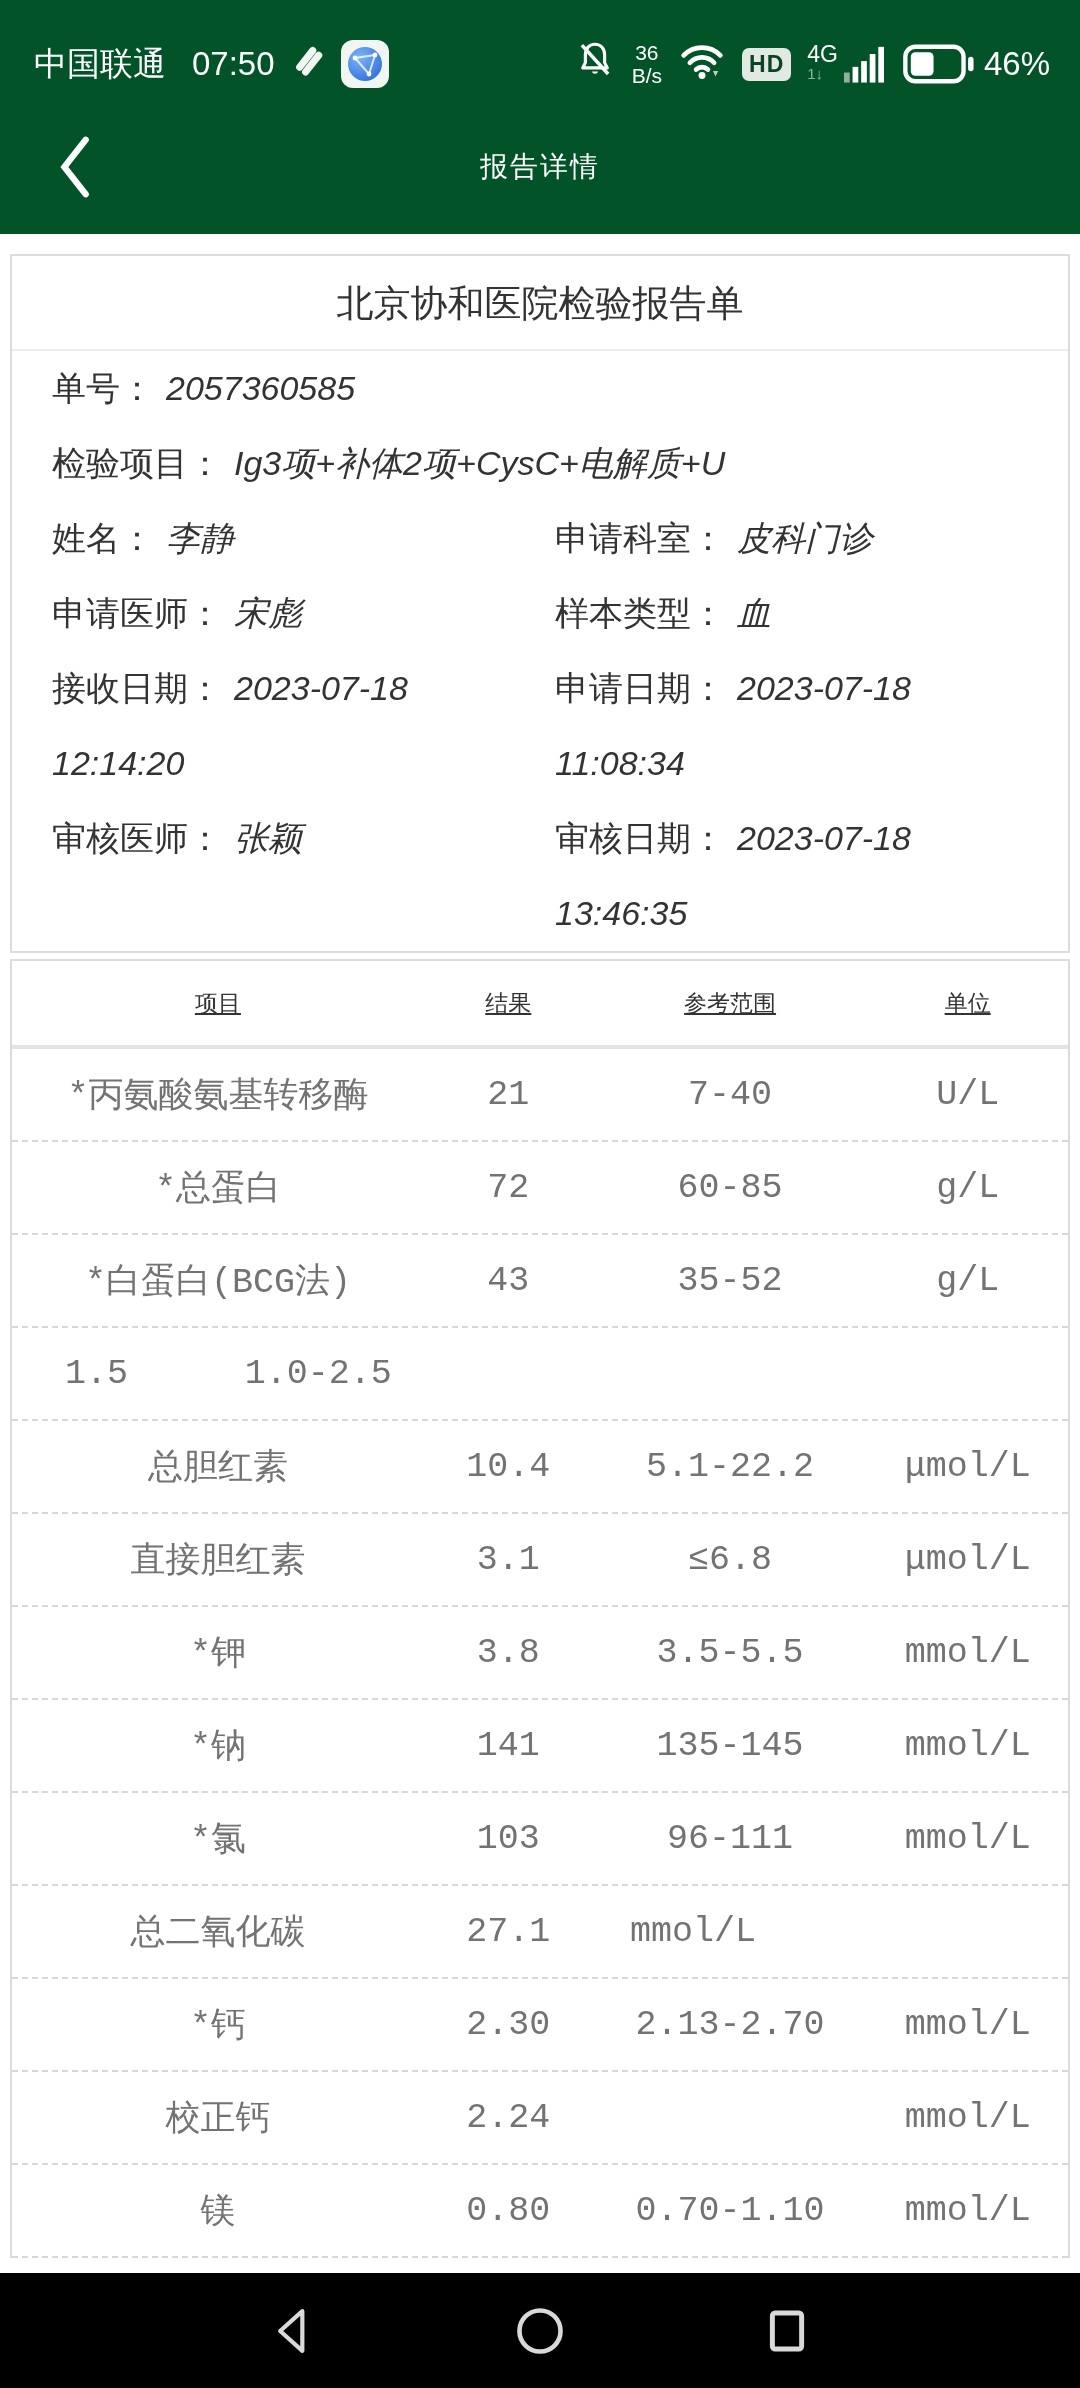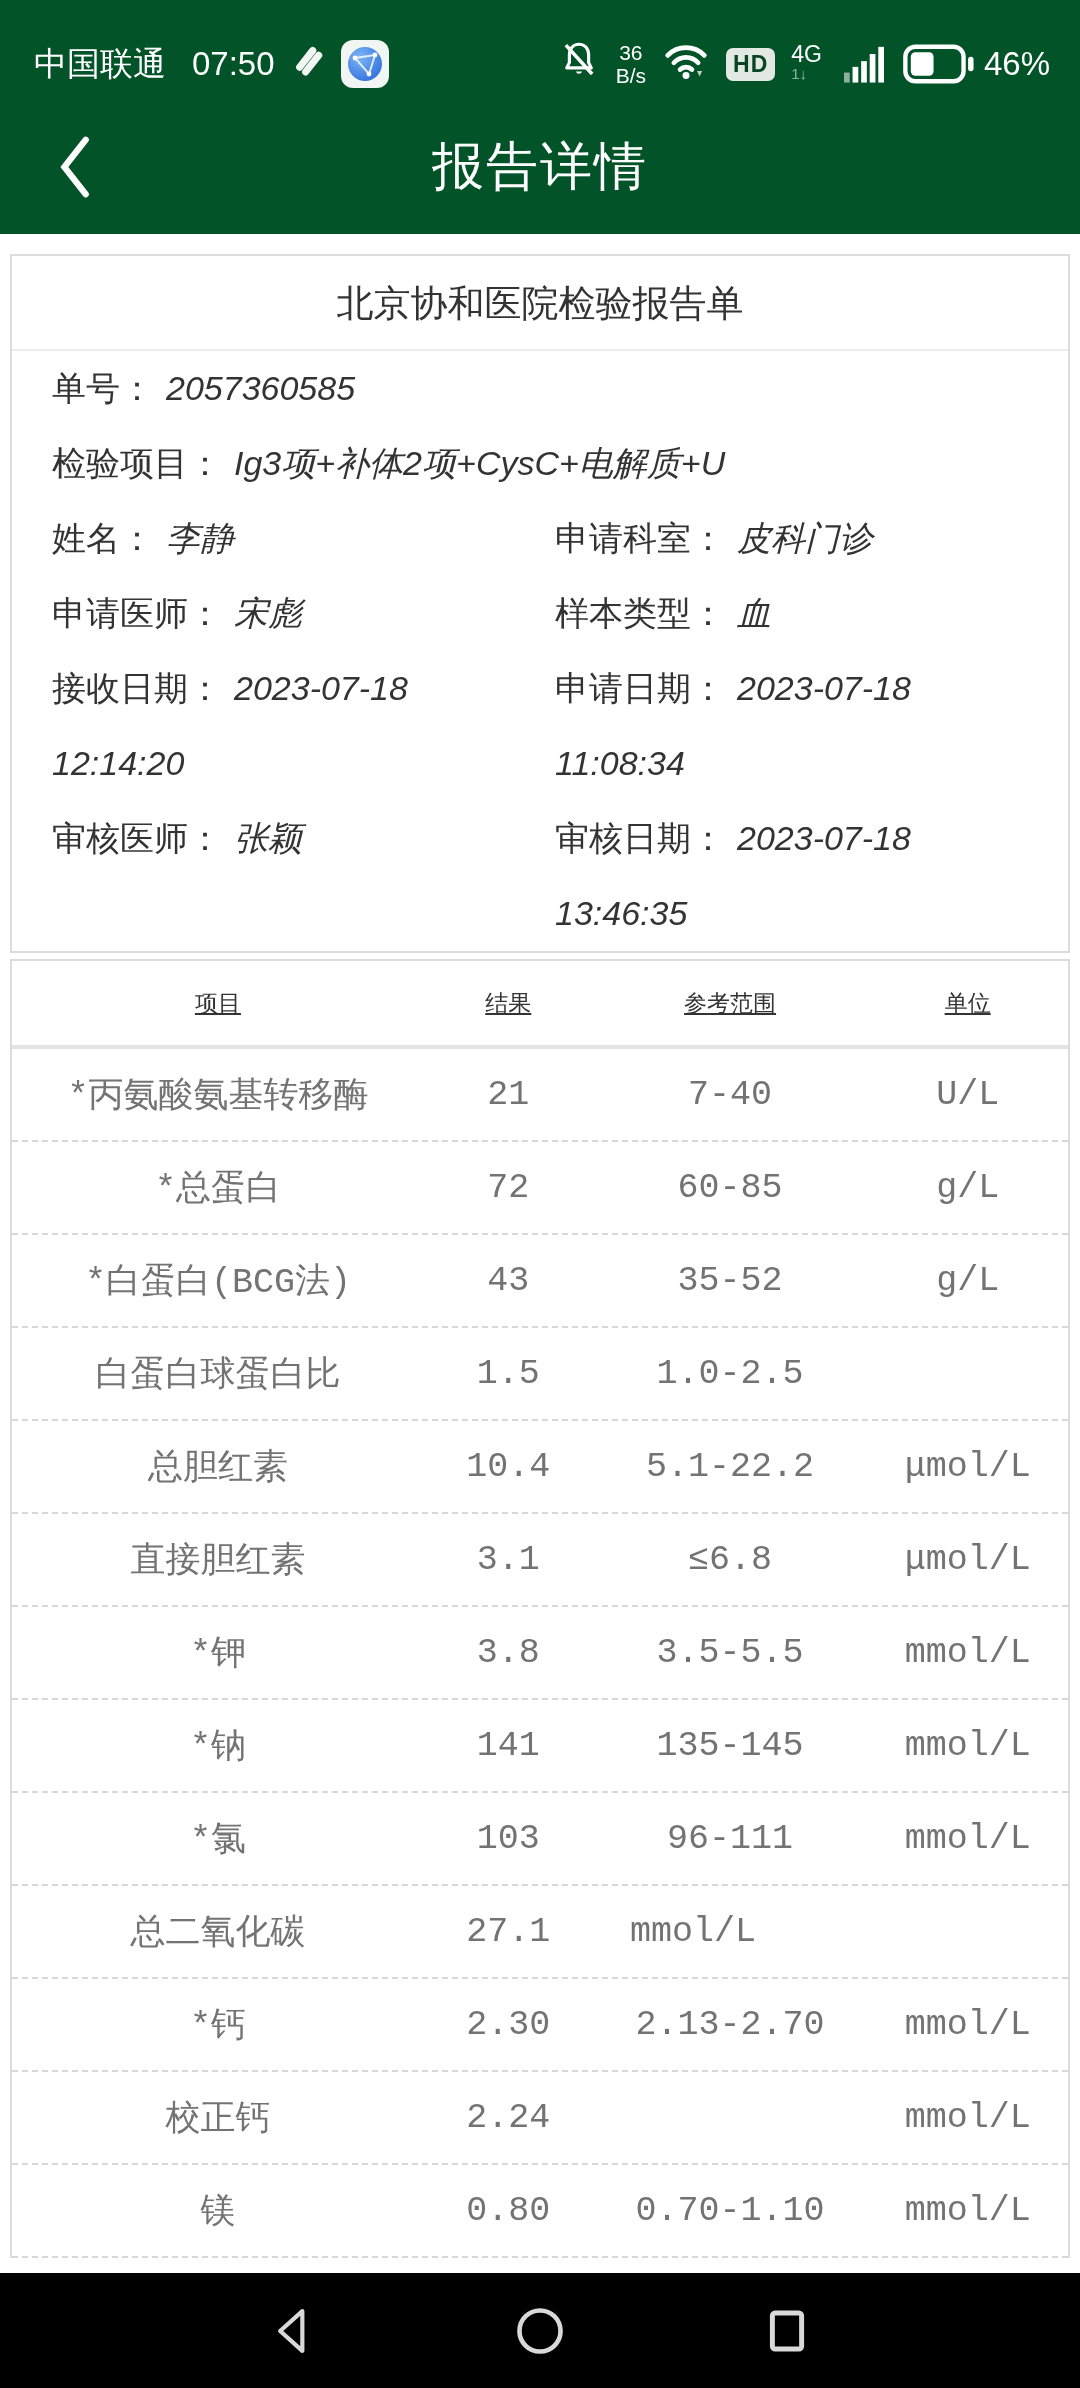--- a/index.html
+++ b/index.html
@@ -20,32 +20,32 @@
   .sb-time { margin-left:12px; }
   .appicon {
     width:48px; height:48px; border-radius:12px; background:#f2f6f2;
     display:flex; align-items:center; justify-content:center;
   }
   .speed { font-size:21px; line-height:23px; text-align:center; }
   .hdbadge {
     background:#e2e8e2; color:#0a4424; font-weight:bold; font-size:23px;
     border-radius:7px; padding:3px 7px; letter-spacing:1px;
   }
-  .netblock { display:flex; align-items:flex-end; gap:20px; }
+  .netblock { display:flex; align-items:flex-end; gap:4px; }
   .g4 { font-size:23px; line-height:20px; text-align:left; }
   .g4 .sub { font-size:15px; opacity:.55; display:block; }
   .battwrap { display:flex; align-items:center; gap:8px; }
   .appbar {
     height:134px; background:#035329; position:relative;
     display:flex; align-items:center;
   }
   .backbtn { position:absolute; left:44px; top:32px; width:64px; height:70px; }
   .appbar-title {
     position:absolute; left:0; right:0; text-align:center;
-    color:#fff; font-size:52px; font-weight:500; letter-spacing:2px;
+    color:#fff; font-size:28px; font-weight:500; letter-spacing:2px;
   }
   
   .card { margin:0 10px; background:#fff; border:2px solid #dcdcdc; }
   .info-card { margin-top:20px; }
   .card-title {
     height:95px; line-height:95px; text-align:center;
     font-size:37px; color:#333; border-bottom:2px solid #ececec; font-weight:500;
   }
   .info-grid {
     display:grid; grid-template-columns:1fr 1fr; column-gap:20px;
@@ -191,21 +191,20 @@
         <span class="c3">60-85</span>
         <span class="c4">g/L</span>
       </div>
     <div class="trow">
         <span class="c1">*白蛋白(BCG法)</span>
         <span class="c2">43</span>
         <span class="c3">35-52</span>
         <span class="c4">g/L</span>
       </div>
     <div class="trow">
-        <span class="c1">白蛋白球蛋白比</span>
         <span class="c2">1.5</span>
         <span class="c3">1.0-2.5</span>
         <span class="c4"></span>
       </div>
     <div class="trow">
         <span class="c1">总胆红素</span>
         <span class="c2">10.4</span>
         <span class="c3">5.1-22.2</span>
         <span class="c4">μmol/L</span>
       </div>

